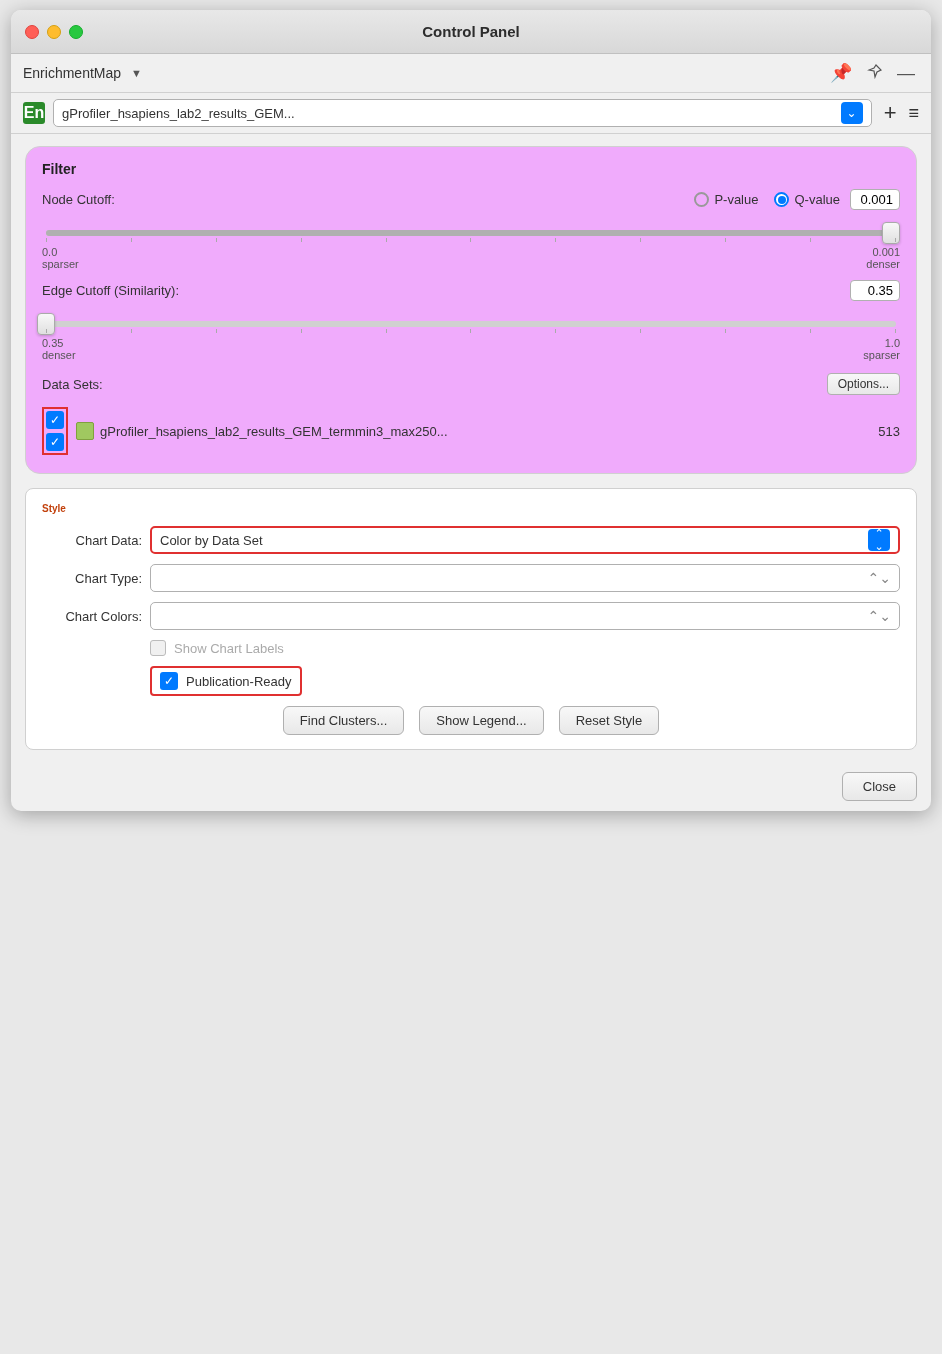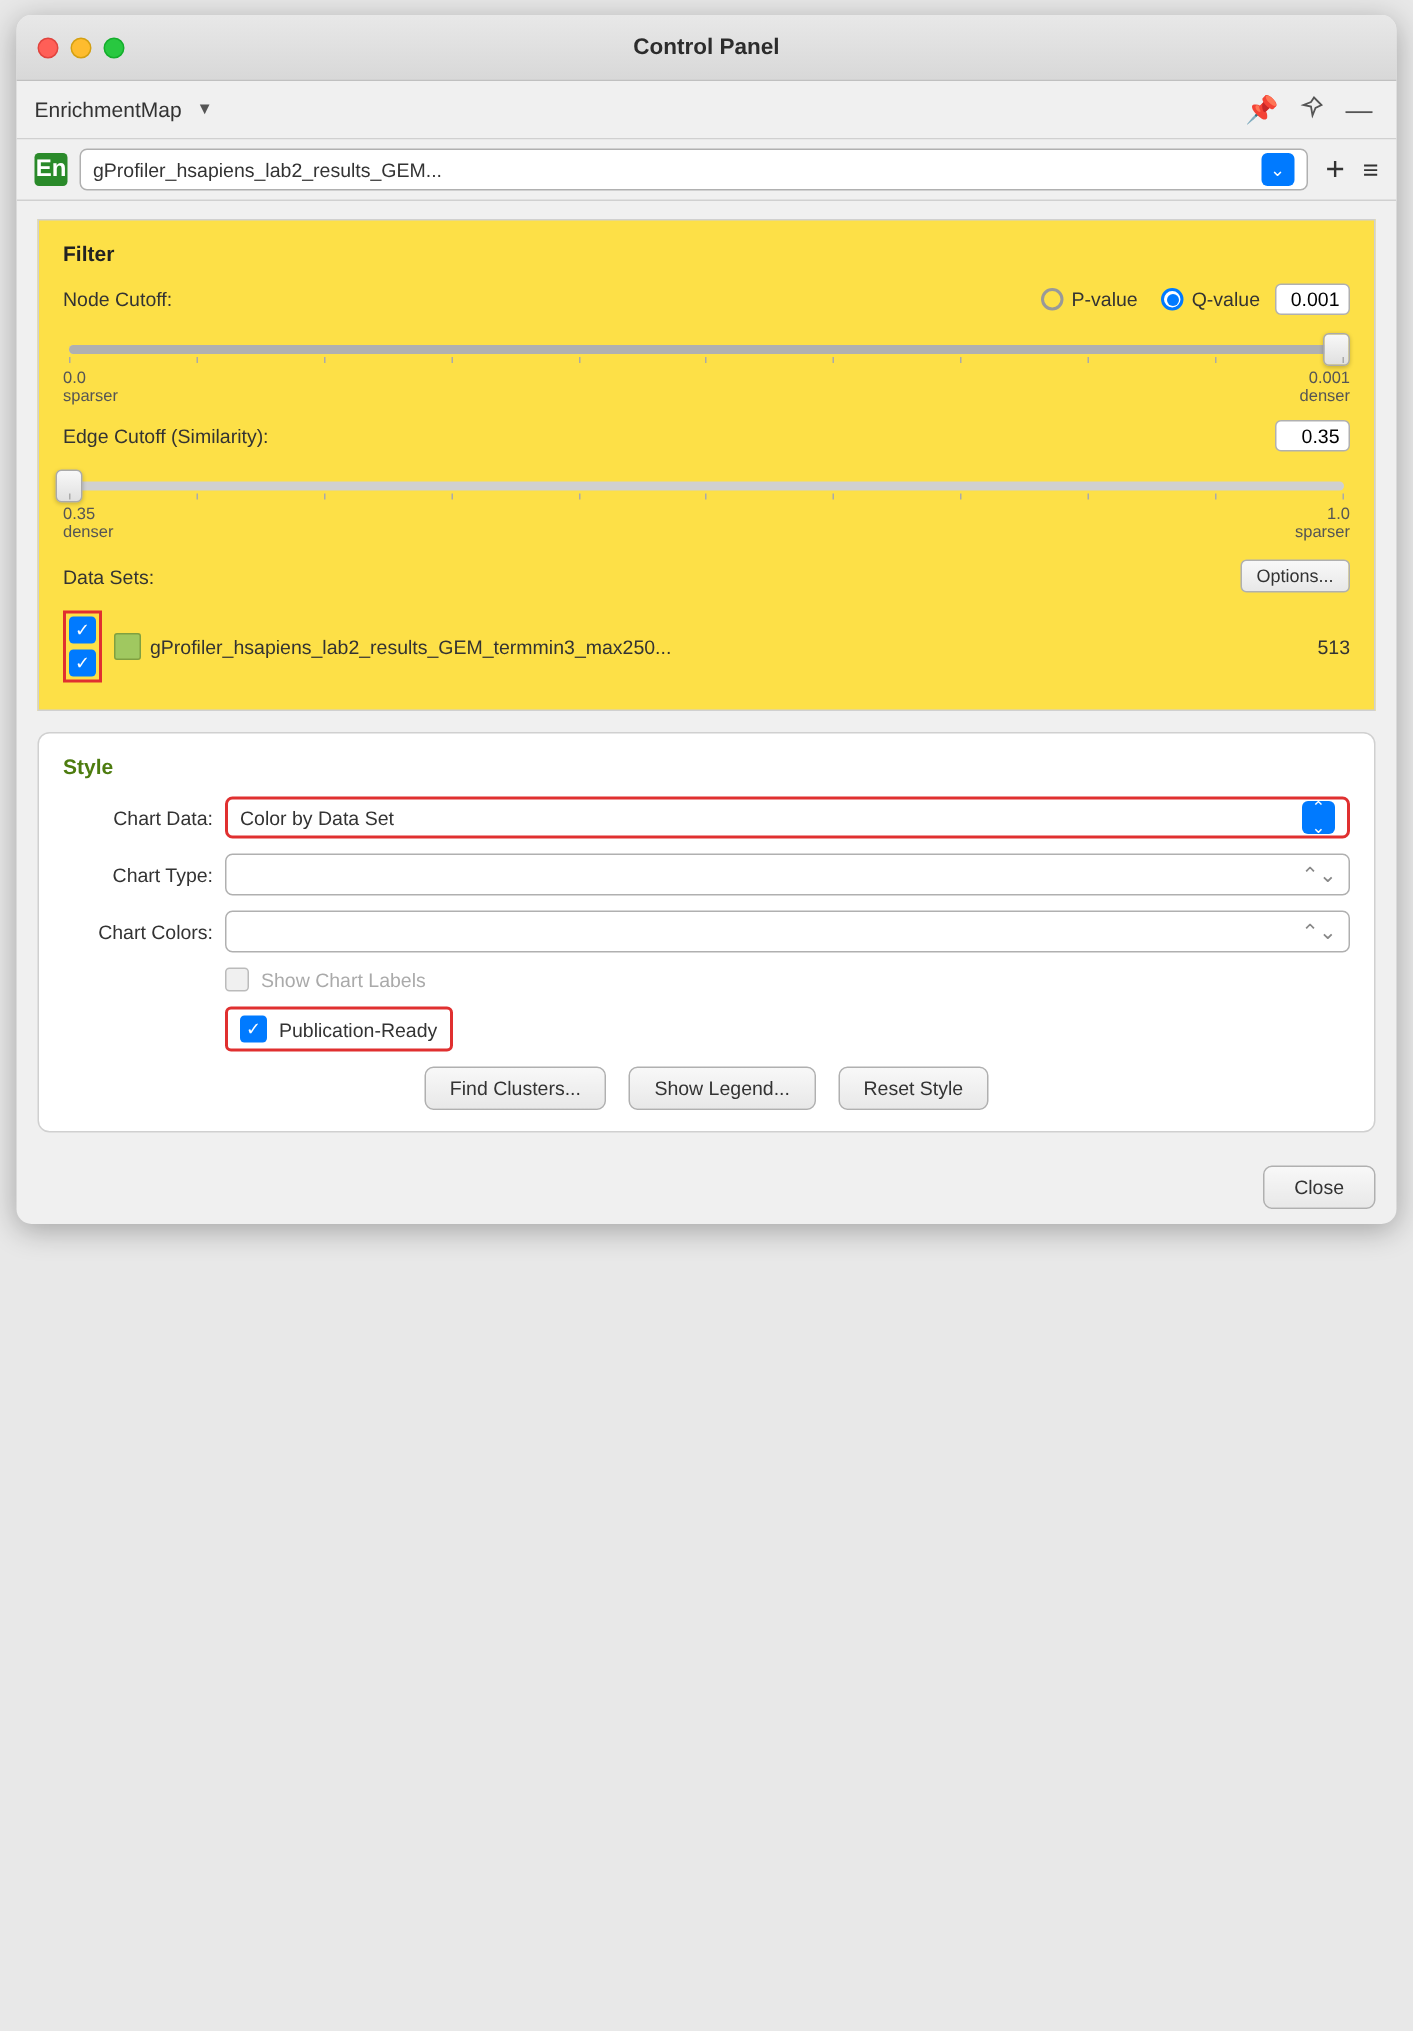--- a/index.html
+++ b/index.html
@@ -140,23 +140,23 @@
       color: #333;
       cursor: pointer;
     }
     .content {
       padding: 12px 14px;
       display: flex;
       flex-direction: column;
       gap: 14px;
     }
     .section-box {
-      background: #fde047;
+      background: #f0abfc;
       border: 1px solid #d0d0d0;
-      border-radius: 0;
+      border-radius: 15px;
       padding: 14px 16px;
     }
     .section-title {
       font-size: 14px;
       font-weight: 600;
       color: #222;
       margin-bottom: 12px;
     }
     .filter-row {
       display: flex;
@@ -299,23 +299,23 @@
       color: #333;
       margin-left: auto;
     }
     .style-section {
       background: white;
       border: 1px solid #d0d0d0;
       border-radius: 8px;
       padding: 14px 16px;
     }
     .style-title {
-      font-size: 14px;
+      font-size: 10px;
       font-weight: 600;
-      color: #4d7c0f;
+      color: #c2410c;
       margin-bottom: 12px;
     }
     .style-row {
       display: flex;
       align-items: center;
       gap: 8px;
       margin-bottom: 10px;
     }
     .style-row-label {
       font-size: 13px;

